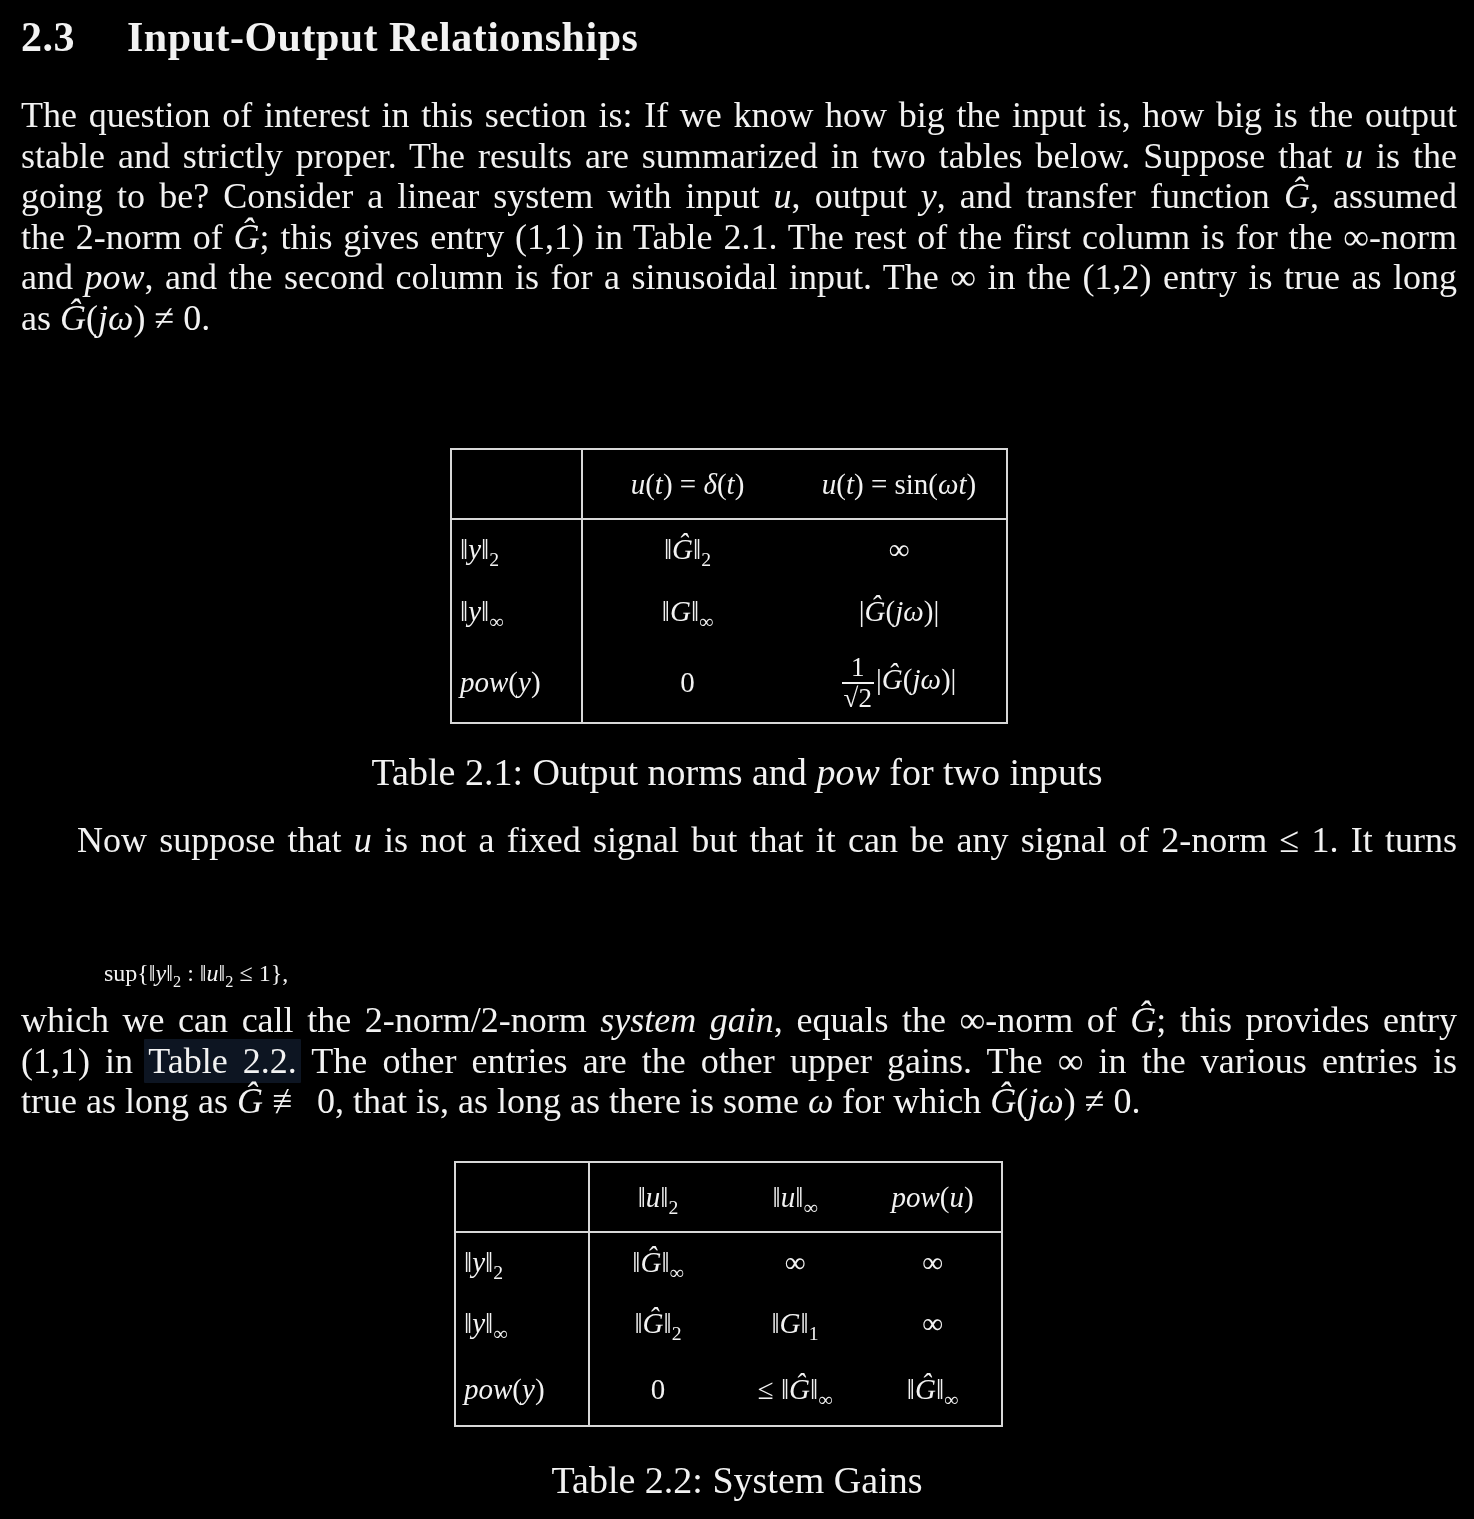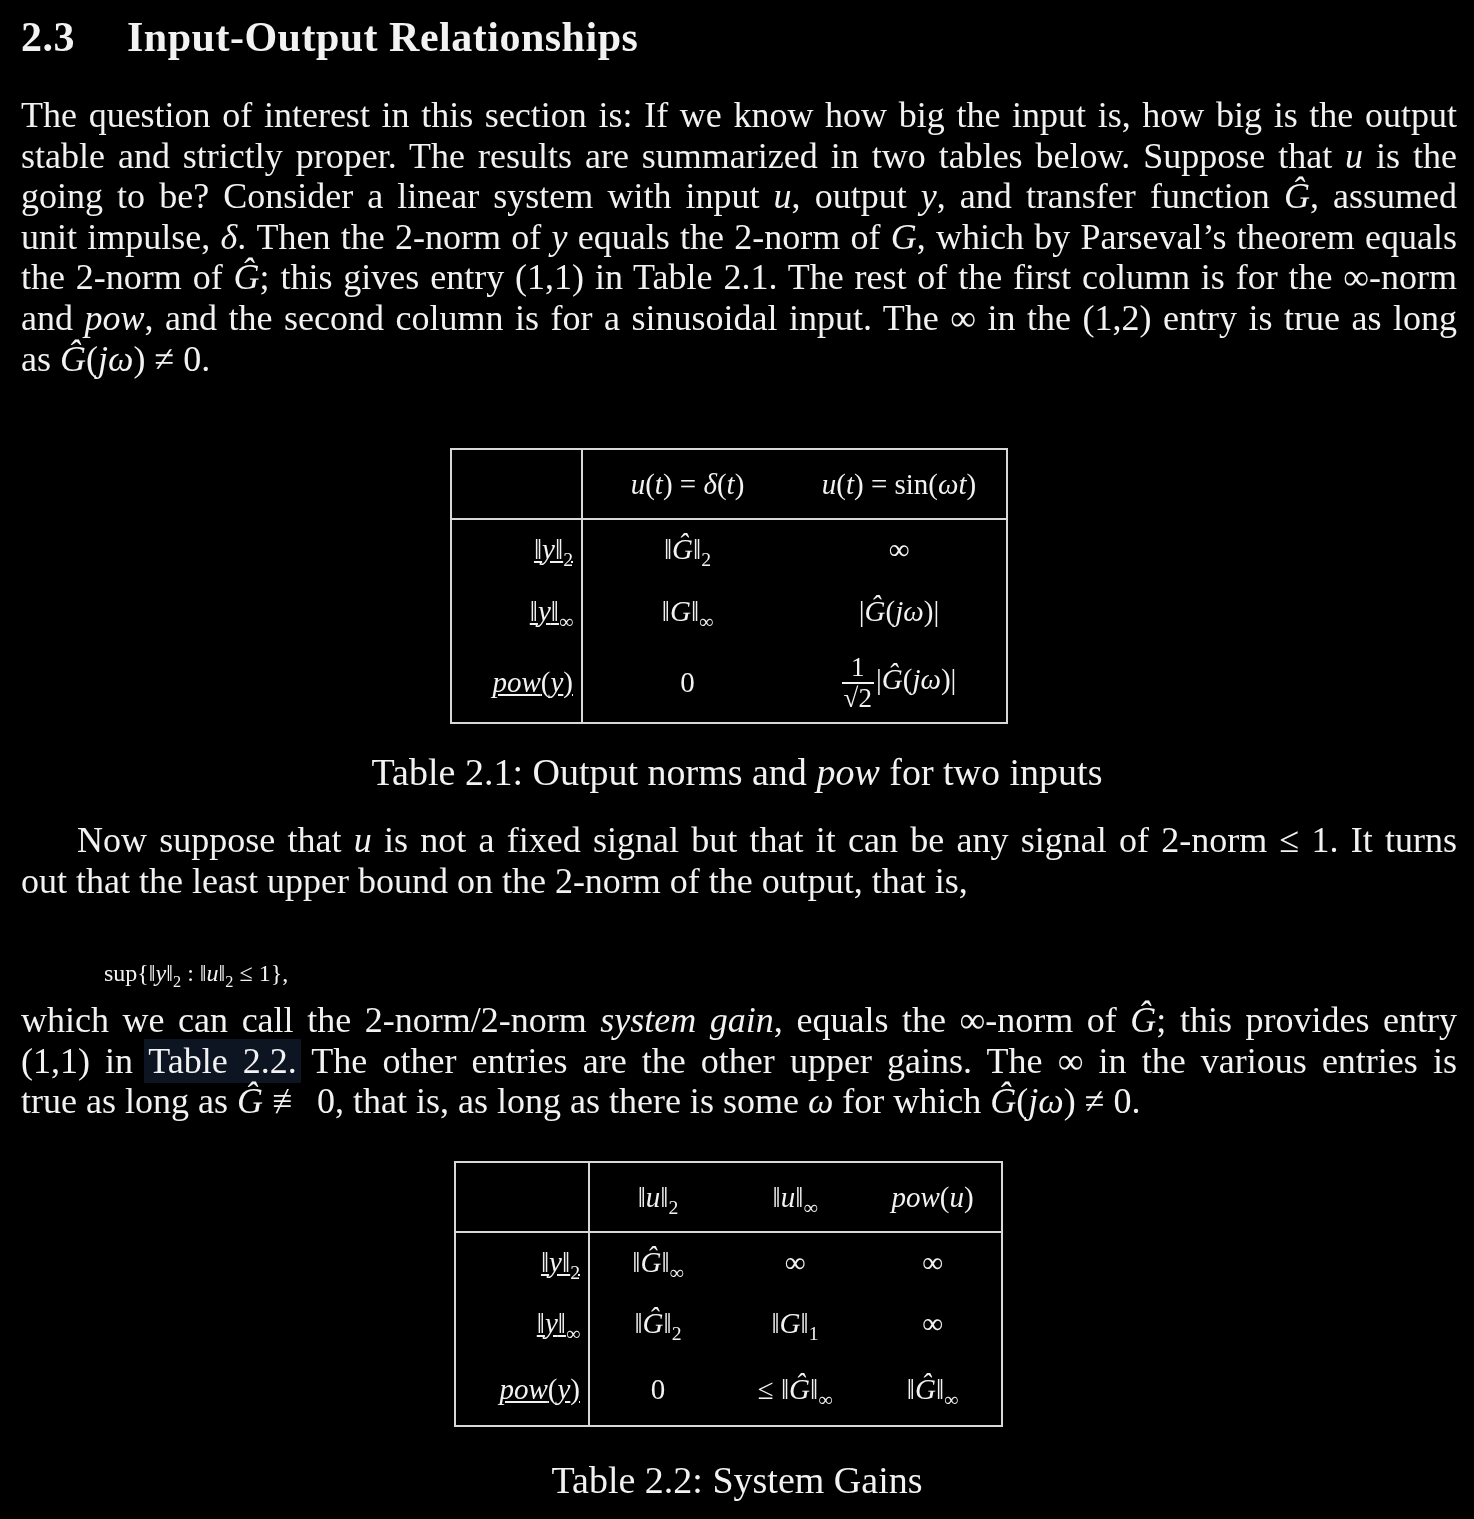--- a/index.html
+++ b/index.html
@@ -55,21 +55,21 @@
     border-collapse:collapse;
     border:2px solid var(--border);
     font-size:29px;color:var(--text);
   }
   table.mtable td{
     text-align:center;vertical-align:middle;
     padding:0 8px;
   }
   table.mtable td.lab{
     border-right:2px solid var(--border);
-    text-align:right;padding-left:32px;text-decoration:underline;
+    text-align:left;padding-left:8px;
   }
   table.mtable tr.hrow td{border-bottom:2px solid var(--border);margin-left:7px;}
   
   .t1 td.lab{width:131px;}
   .t1 td.c1{width:210px;}
   .t1 td.c2{width:215px;}
   .t1 tr.hrow td{height:70px;}
   .t1 tr.r1 td{height:60px;}
   .t1 tr.r2 td{height:64px;}
   .t1 tr.r3 td{height:80px;}
@@ -104,21 +104,20 @@
 <div class="page">
 
   <div class="heading">
     <span class="secnum">2.3</span><span>Input-Output Relationships</span>
   </div>
 
   <div class="para" style="top:95px;">
     <span class="line">The question of interest in this section is: If we know how big the input is, how big is the output</span>
     <span class="line">stable and strictly proper.  The results are summarized in two tables below.  Suppose that <i>u</i> is the</span>
     <span class="line">going to be?  Consider a linear system with input <i>u</i>, output <i>y</i>, and transfer function <i>Ĝ</i>, assumed</span>
-    <span class="line">unit impulse, <i>δ</i>.  Then the 2-norm of <i>y</i> equals the 2-norm of <i>G</i>, which by Parseval’s theorem equals</span>
     <span class="line">the 2-norm of <i>Ĝ</i>; this gives entry (1,1) in Table 2.1.  The rest of the first column is for the ∞-norm</span>
     <span class="line">and <i>pow</i>, and the second column is for a sinusoidal input.  The ∞ in the (1,2) entry is true as long</span>
     <span class="line last">as <i>Ĝ</i>(<i>jω</i>) ≠ 0.</span>
   </div>
 
   <div class="tblwrap t1">
     <table class="mtable t1">
       <tbody>
           <tr class="hrow">
         <td class="lab"></td>
@@ -143,21 +142,20 @@
         </td>
       </tr>
     </tbody>
       </table>
   </div>
 
   <div class="caption cap1">Table 2.1: Output norms and <i>pow</i> for two inputs</div>
 
   <div class="para" style="top:820px;">
     <span class="line ind">Now suppose that <i>u</i> is not a fixed signal but that it can be any signal of 2-norm ≤ 1.  It turns</span>
-    <span class="line last">out that the least upper bound on the 2-norm of the output, that is,</span>
   </div>
 
   <div class="equation">sup{‖<i>y</i>‖<sub>2</sub> : ‖<i>u</i>‖<sub>2</sub> ≤ 1},</div>
 
   <div class="para" style="top:1000px;">
     <span class="line">which we can call the 2-norm/2-norm <i>system gain</i>, equals the ∞-norm of <i>Ĝ</i>; this provides entry</span>
     <span class="line">
       <span>(1,1) in </span><span class="link-hl">Table 2.2.</span><span>  The other entries are the other upper gains.  The ∞ in the various entries is</span>
     </span>
     <span class="line last">true as long as <i>Ĝ</i> ≢ 0, that is, as long as there is some <i>ω</i> for which <i>Ĝ</i>(<i>jω</i>) ≠ 0.</span>

